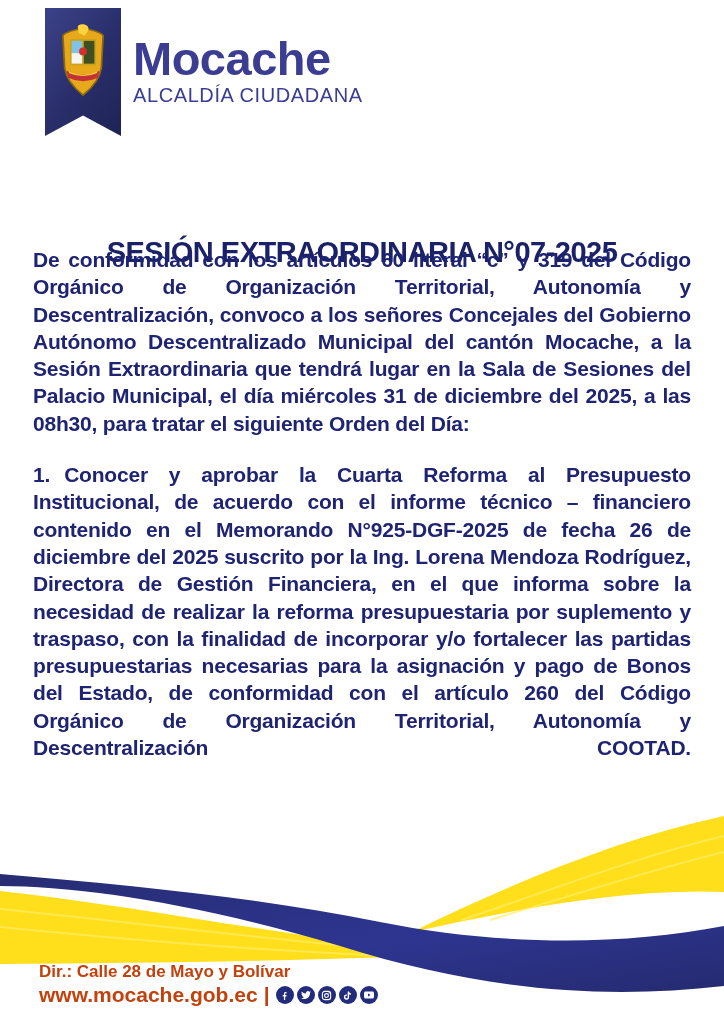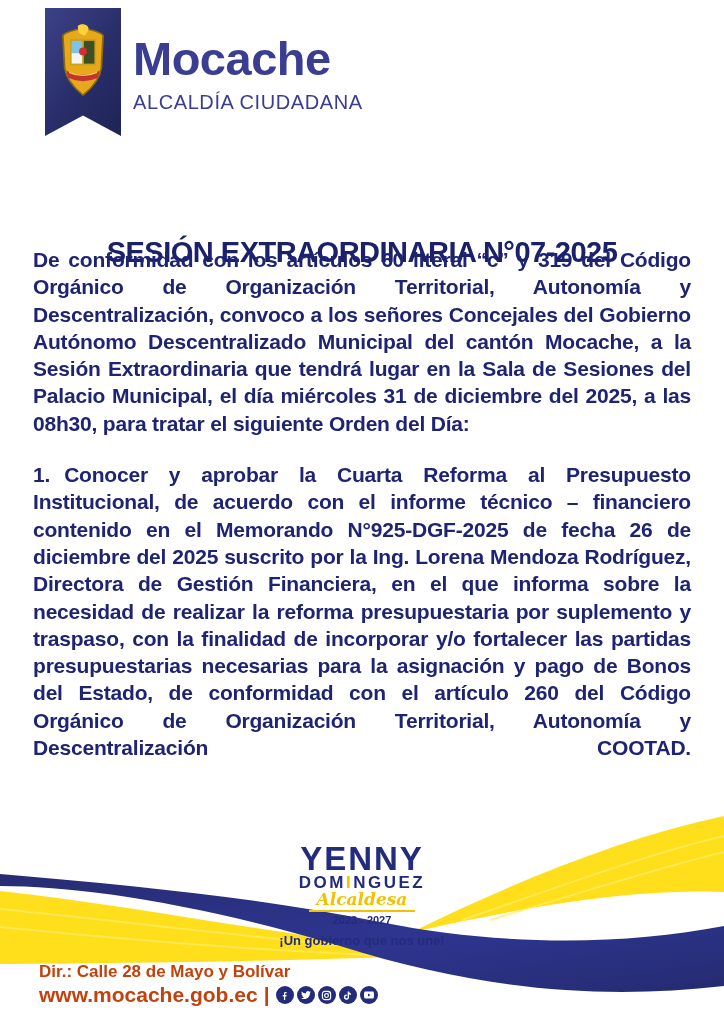--- a/index.html
+++ b/index.html
@@ -12,21 +12,21 @@
   
   .ribbon {
     position:absolute; left:45px; top:8px; width:76px; height:128px;
     background:linear-gradient(125deg,#3c4288 0%, #2a2f6c 50%, #1e2355 100%);
     clip-path:polygon(0 0,100% 0,100% 100%,50% 84%,0 100%);
   }
   .ribbon svg { position:absolute; left:10px; top:14px; }
 
   .brand { position:absolute; left:133px; top:34px; color:#3a3d92; }
   .brand-name { font-size:47px; font-weight:bold; letter-spacing:-0.5px; line-height:1.05; }
-  .brand-sub  { font-size:20px; letter-spacing:0.6px; margin-top:8px; }
+  .brand-sub  { font-size:20px; letter-spacing:0.6px; margin-top:1px; }
 
   
   .doc-title {
     position:absolute; left:0; right:0; top:141px; text-align:center;
     font-size:55px; font-weight:bold; letter-spacing:-1px; color:#1b2168;
   }
   .doc-subtitle {
     position:absolute; left:0; right:0; top:198px; text-align:center;
     font-size:29px; font-weight:bold; letter-spacing:-0.5px; color:#1b2168;margin-top:38px;
   }
@@ -112,27 +112,20 @@
     <path d="M0,115 C150,130 300,150 440,159" stroke="#ffec66" stroke-width="2" fill="none" opacity="0.7"></path>
     <path d="M0,133 C140,147 280,159 425,163" stroke="#ffec66" stroke-width="2" fill="none" opacity="0.7"></path>
 
     <path d="M724,22 C620,44 510,90 412,138 C520,114 630,94 724,98 Z" fill="#ffdf1b"></path>
     <path d="M724,42 C640,62 550,96 462,126" stroke="#ffec66" stroke-width="2" fill="none" opacity="0.7"></path>
     <path d="M724,58 C650,76 570,102 490,126" stroke="#ffec66" stroke-width="2" fill="none" opacity="0.7"></path>
 
     <path d="M0,80 C140,92 260,104 380,128 C500,152 620,152 724,132 L724,192 C600,206 480,196 340,152 C200,110 80,92 0,92 Z" fill="url(#gblue)"></path>
   </svg>
 
-  <div class="campaign">
-    <div class="camp-first">YENNY</div>
-    <div class="camp-last"><span>DOM</span><span class="gold">I</span><span>NGUEZ</span></div>
-    <div><span class="camp-role">Alcaldesa</span></div>
-    <div class="camp-period">2023 - 2027</div>
-    <div class="camp-slogan">¡Un gobierno que nos une!</div>
-  </div>
 
   <div class="contact">
     <div class="contact-line1">
       <span>Dir.:</span>
       <span>Calle 28 de Mayo y Bolívar</span>
     </div>
     <div class="contact-line2">
       <span>www.mocache.gob.ec</span>
       <span>|</span>
       <span class="soc-row">

